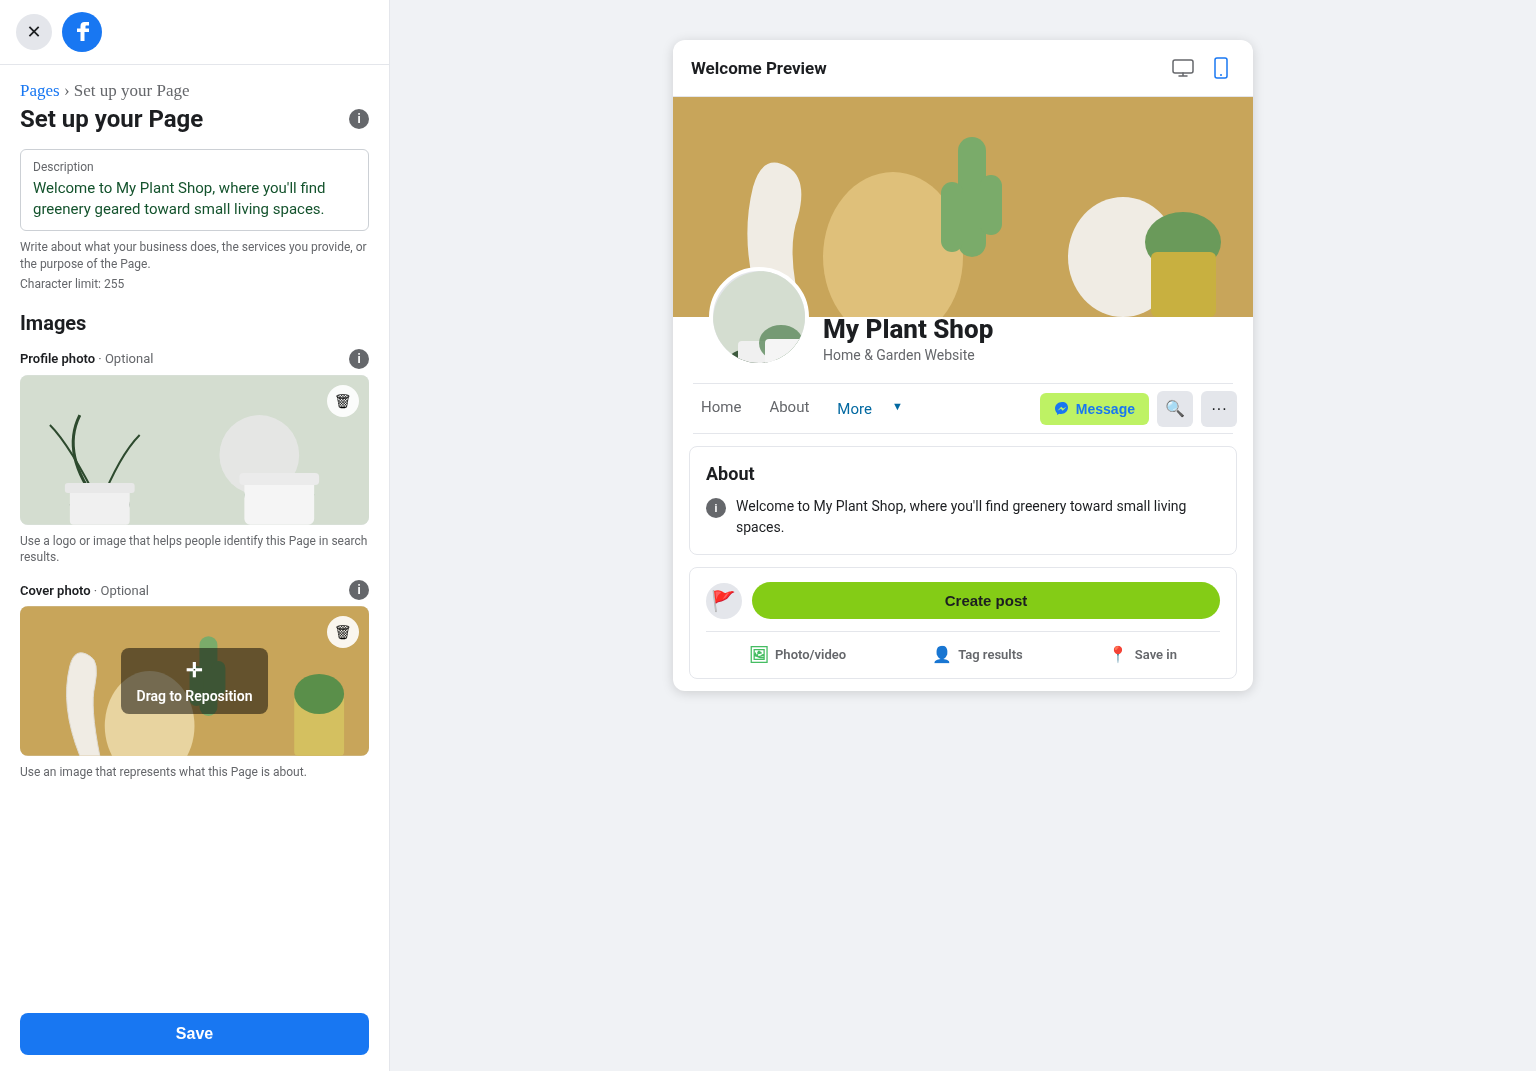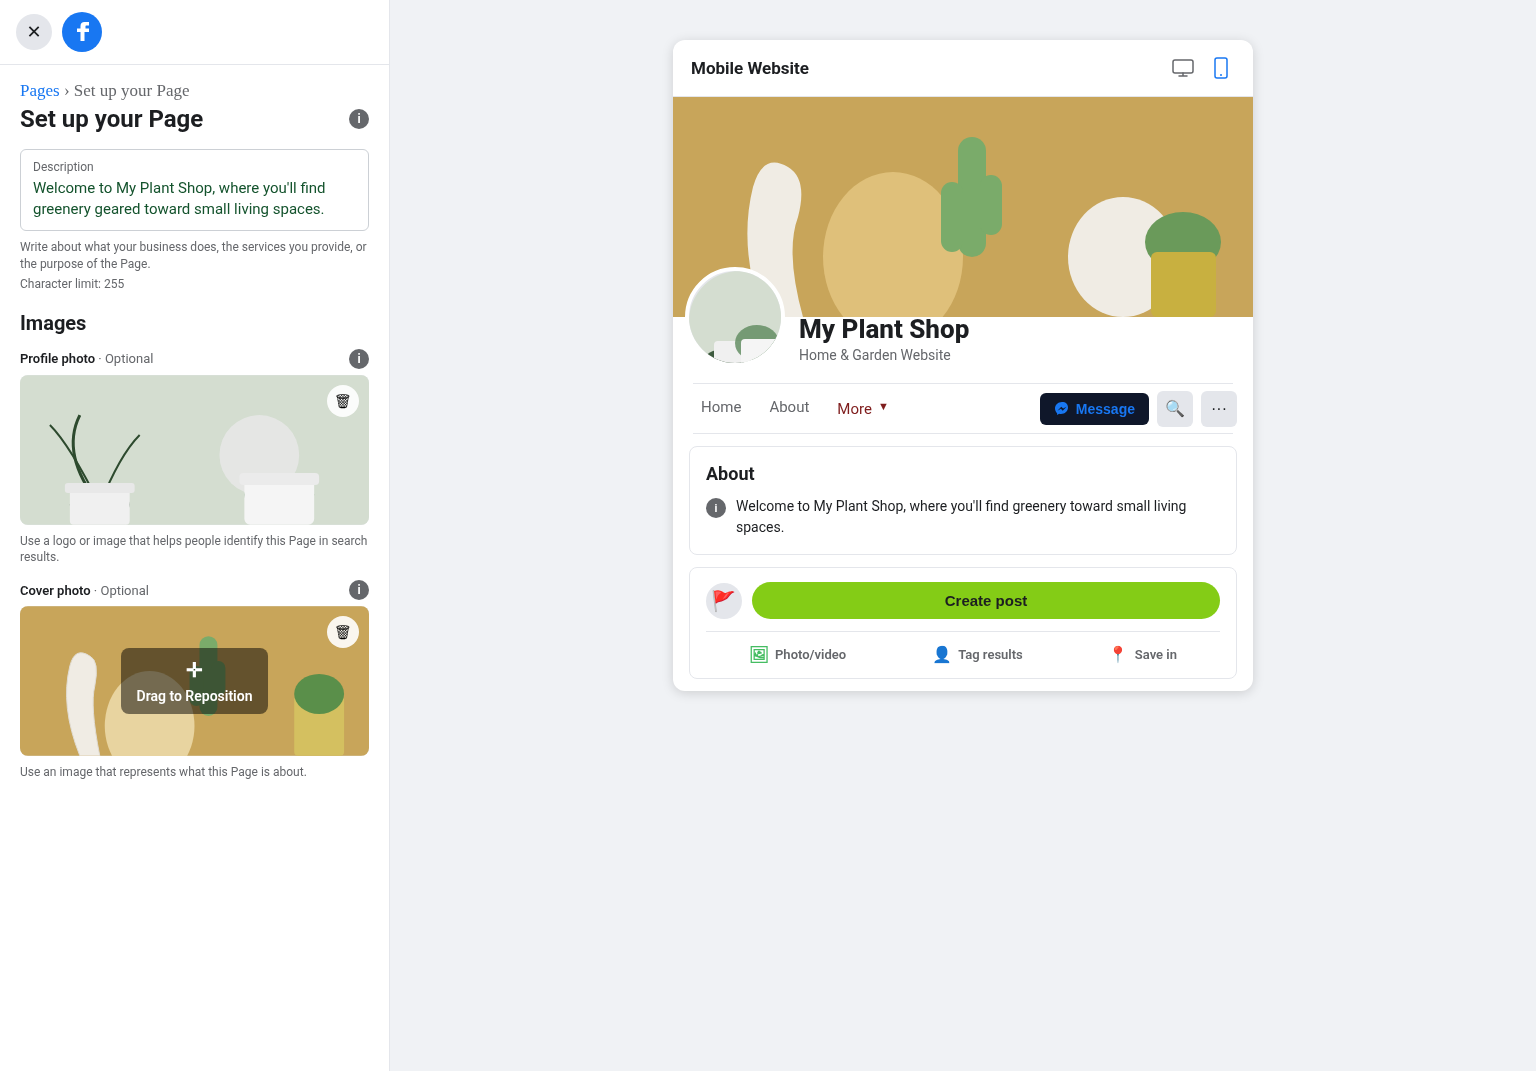--- a/index.html
+++ b/index.html
@@ -270,21 +270,21 @@
       height: 220px;
       background: linear-gradient(135deg, #c8a96e 0%, #d4b483 30%, #b8955a 70%, #a07840 100%);
       position: relative;
       overflow: hidden;
     }
 
     
     .preview-profile-section {
       display: flex;
       align-items: flex-end;
-      padding: 0 12px 16px;
+      padding: 0 36px 16px;
       margin-top: -50px;
       position: relative;
     }
 
     .preview-avatar {
       width: 100px;
       height: 100px;
       border-radius: 50%;
       border: 4px solid #fff;
       background: #e4e6eb;
@@ -328,40 +328,40 @@
       padding: 14px 12px;
       font-size: 15px;
       color: #65676b;
       cursor: pointer;
       border-bottom: 3px solid transparent;
       white-space: nowrap;
     }
 
     .nav-more {
       display: flex;
-      gap: 6px;
+      gap: 20px;
       padding: 14px 12px;
       font-size: 15px;
-      color: #7f1d1d;
+      color: #0369a1;
       cursor: pointer;
     }
 
     .nav-actions {
       margin-left: auto;
       display: flex;
       align-items: center;
       gap: 8px;
     }
 
     .message-btn {
       display: flex;
       align-items: center;
       gap: 6px;
       padding: 8px 14px;
-      background: #0f172a;
+      background: #bef264;
       color: #1877f2;
       border: none;
       border-radius: 6px;
       font-size: 14px;
       font-weight: 600;
       cursor: pointer;
     }
 
     .icon-btn {
       width: 36px;
@@ -600,27 +600,28 @@
         <span>🗑</span>
       </button>
       <div class="drag-overlay">
         <span class="drag-icon">✛</span>
         <span>Drag to Reposition</span>
       </div>
     </div>
     <div class="helper-text">Use an image that represents what this Page is about.</div>
   </div>
 
+  <button class="save-btn">Save</button>
 </div>
 
 <div class="right-panel">
   <div class="mobile-preview-card">
 
     <div class="preview-header">
-      <span class="preview-title">Mobile Website</span>
+      <span class="preview-title">Welcome Preview</span>
       <div class="device-icons">
         <div class="device-icon">
           <svg width="22" height="18" viewBox="0 0 22 18" fill="none" xmlns="http://www.w3.org/2000/svg">
             <rect x="1" y="1" width="20" height="13" rx="2" stroke="#65676b" stroke-width="1.5" fill="none"></rect>
             <path d="M7 17H15M11 14V17" stroke="#65676b" stroke-width="1.5" stroke-linecap="round"></path>
           </svg>
         </div>
         <div class="device-icon active">
           <svg width="14" height="22" viewBox="0 0 14 22" fill="none" xmlns="http://www.w3.org/2000/svg">
             <rect x="1" y="1" width="12" height="20" rx="2" stroke="#1877f2" stroke-width="1.5" fill="none"></rect>

